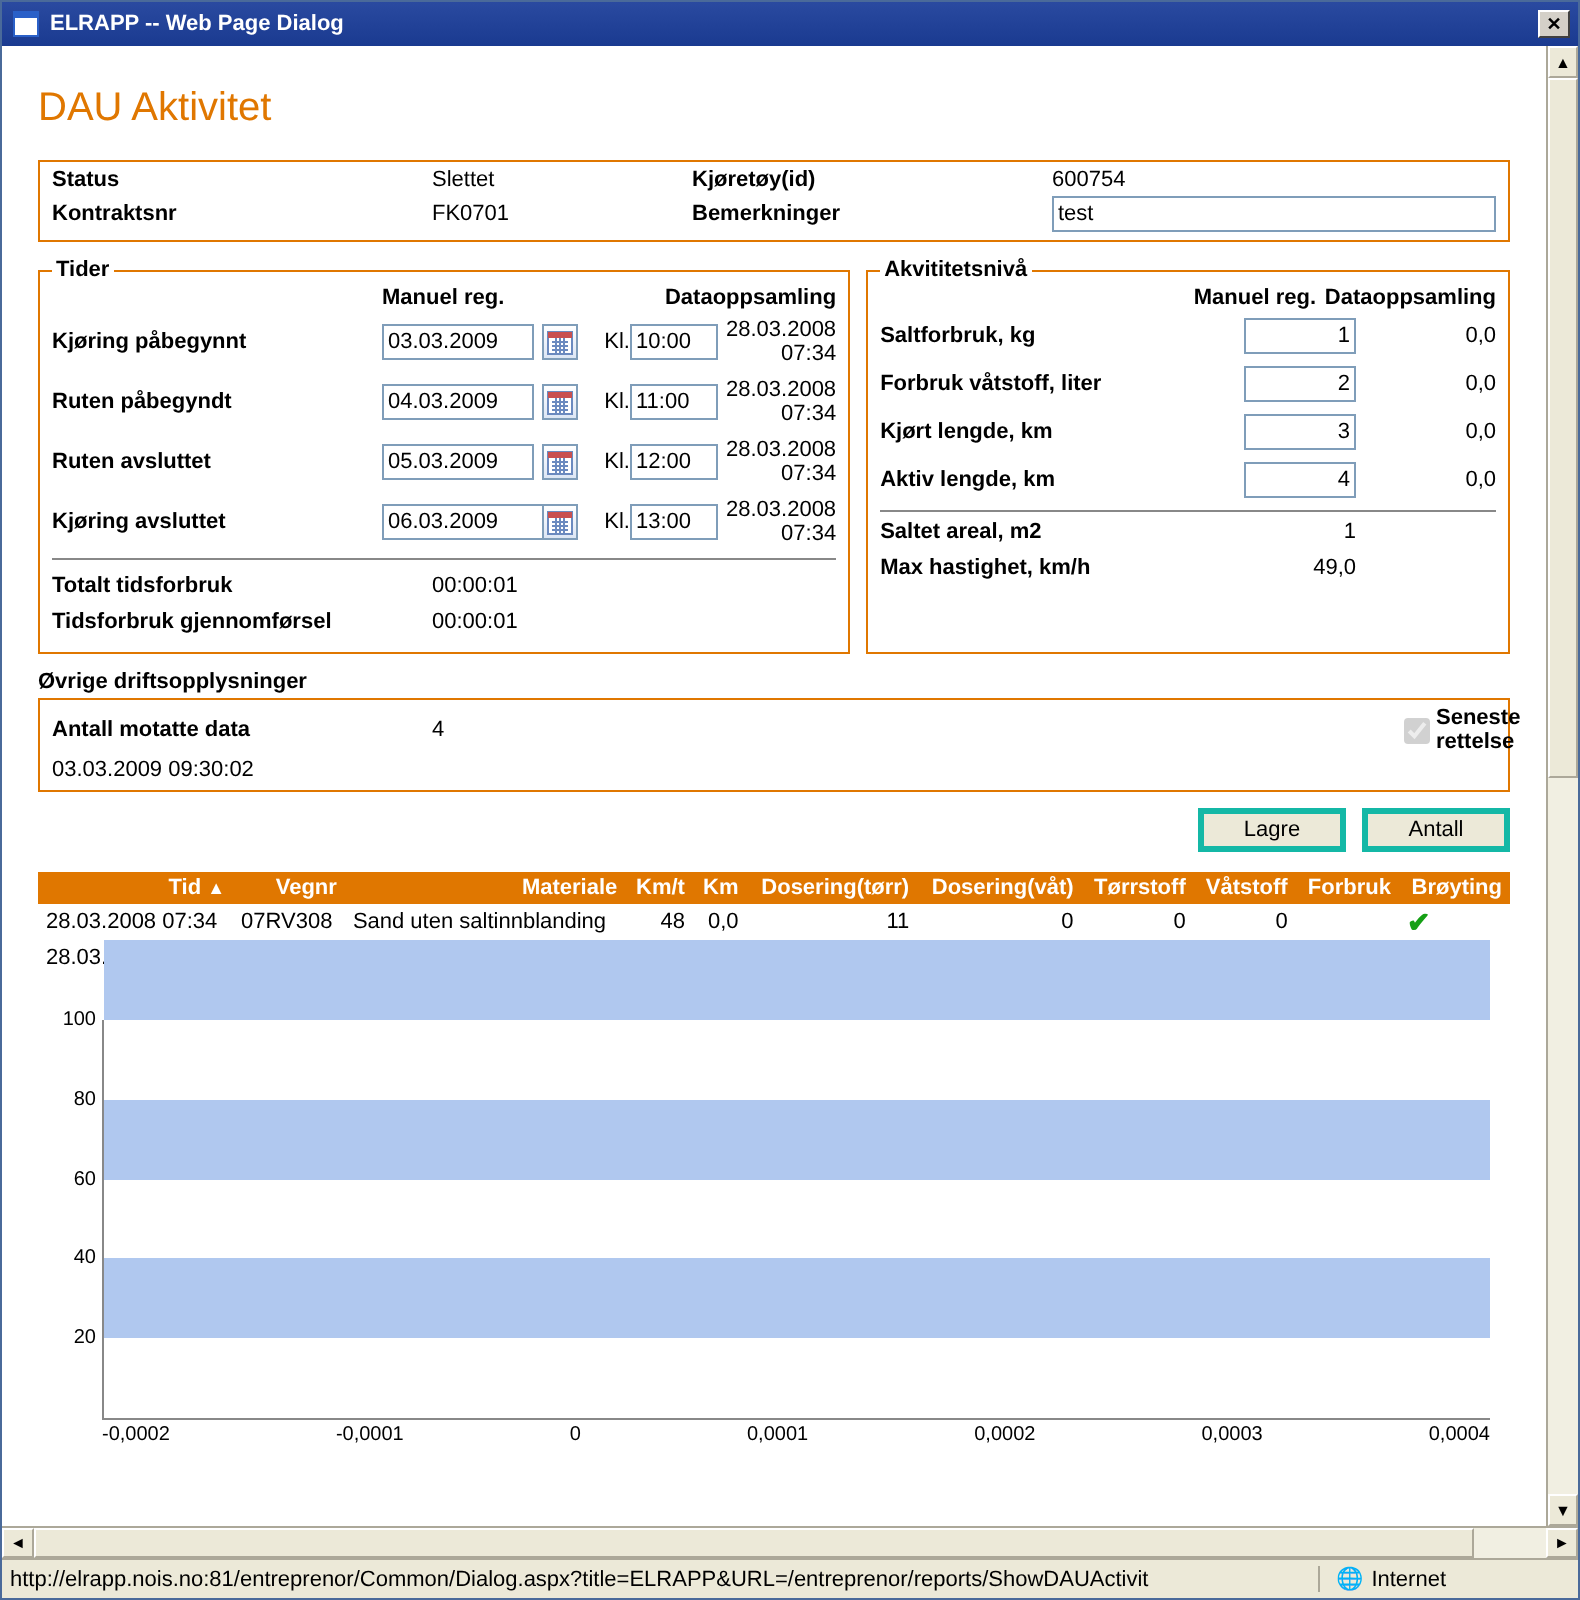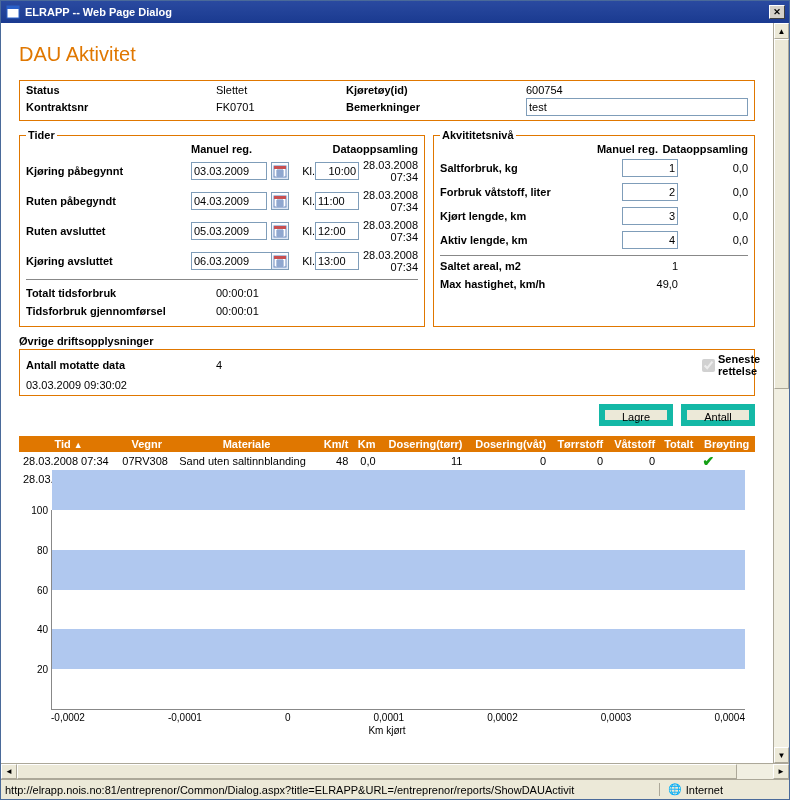--- a/index.html
+++ b/index.html
@@ -189,35 +189,35 @@
   .btn-row {
     display: flex;
     justify-content: flex-end;
     gap: 8px;
     margin: 6px 0 10px 0;
   }
   .btn {
     min-width: 74px;
     height: 22px;
     background: #ece9d8;
-    border: 6px solid #14b8a6;
+    border: 3px solid #14b8a6;
     font-family: inherit;
     font-size: 11px;
     cursor: pointer;
   }
   table.data {
     width: 100%;
     border-collapse: collapse;
     font-size: 11px;
   }
   table.data thead th {
     background: #e07700;
     color: #fff;
     font-weight: bold;
-    text-align: center;
+    text-align: right;
     padding: 2px 4px;
     white-space: nowrap;
   }
   table.data thead th.r { text-align: right; }
   table.data tbody td {
     padding: 1px 4px;
     white-space: nowrap;
   }
   table.data tbody td.r { text-align: right; }
   .sort-ind { font-size: 9px; }
@@ -340,21 +340,21 @@
                     <rect x="1" y="2" width="12" height="3" fill="#c85050"></rect>
                     <line x1="3" y1="7" x2="11" y2="7" stroke="#6b8abf"></line>
                     <line x1="3" y1="9" x2="11" y2="9" stroke="#6b8abf"></line>
                     <line x1="3" y1="11" x2="11" y2="11" stroke="#6b8abf"></line>
                     <line x1="5" y1="5" x2="5" y2="13" stroke="#6b8abf"></line>
                     <line x1="7" y1="5" x2="7" y2="13" stroke="#6b8abf"></line>
                     <line x1="9" y1="5" x2="9" y2="13" stroke="#6b8abf"></line>
                   </svg>
                 </button></div>
      <div style="text-align:right">Kl.</div>
-     <div><input class="txt-input" style="width: 44px; text-align: right;" value="10:00"></div>
+     <div><input class="txt-input" style="width: 44px;" value="10:00"></div>
      <div style="text-align:right">28.03.2008 07:34</div>
               <div class="bold">Ruten påbegyndt</div>
      <div><input class="txt-input" style="width: 76px;" value="04.03.2009"></div>
      <div><button class="cal-btn">
                   <svg width="14" height="14" viewBox="0 0 14 14">
                     <rect x="1" y="2" width="12" height="11" fill="#fff" stroke="#6b8abf"></rect>
                     <rect x="1" y="2" width="12" height="3" fill="#c85050"></rect>
                     <line x1="3" y1="7" x2="11" y2="7" stroke="#6b8abf"></line>
                     <line x1="3" y1="9" x2="11" y2="9" stroke="#6b8abf"></line>
                     <line x1="3" y1="11" x2="11" y2="11" stroke="#6b8abf"></line>
@@ -469,21 +469,21 @@
             <tr id="table-head-row">
               <th class="">Tid <span class="sort-ind">▲</span></th>
               <th class="">Vegnr</th>
               <th class="">Materiale</th>
               <th class="r">Km/t</th>
               <th class="r">Km</th>
               <th class="r">Dosering(tørr)</th>
               <th class="r">Dosering(våt)</th>
               <th class="r">Tørrstoff</th>
               <th class="r">Våtstoff</th>
-              <th class="">Totalt</th>
+              <th class="">Forbruk</th>
               <th class="">Brøyting</th>
             </tr>
           </thead>
         <tbody id="table-body">
             <tr>
       <td>28.03.2008 07:34</td>
       <td>07RV308</td>
       <td>Sand uten saltinnblanding</td>
       <td class="r">48</td>
       <td class="r">0,0</td>
@@ -524,21 +524,20 @@
           </div>
         <div class="chart-xaxis" id="chart-xaxis">
             <div>-0,0002</div>
             <div>-0,0001</div>
             <div>0</div>
             <div>0,0001</div>
             <div>0,0002</div>
             <div>0,0003</div>
             <div>0,0004</div>
           </div>
-        <div class="chart-xlab">Km kjørt</div>
       </div>
 
     </div>
 
     <div class="vscroll">
       <div class="sb-btn">▲</div>
       <div class="sb-track">
           <div class="sb-thumb"></div>
         </div>
       <div class="sb-btn">▼</div>

